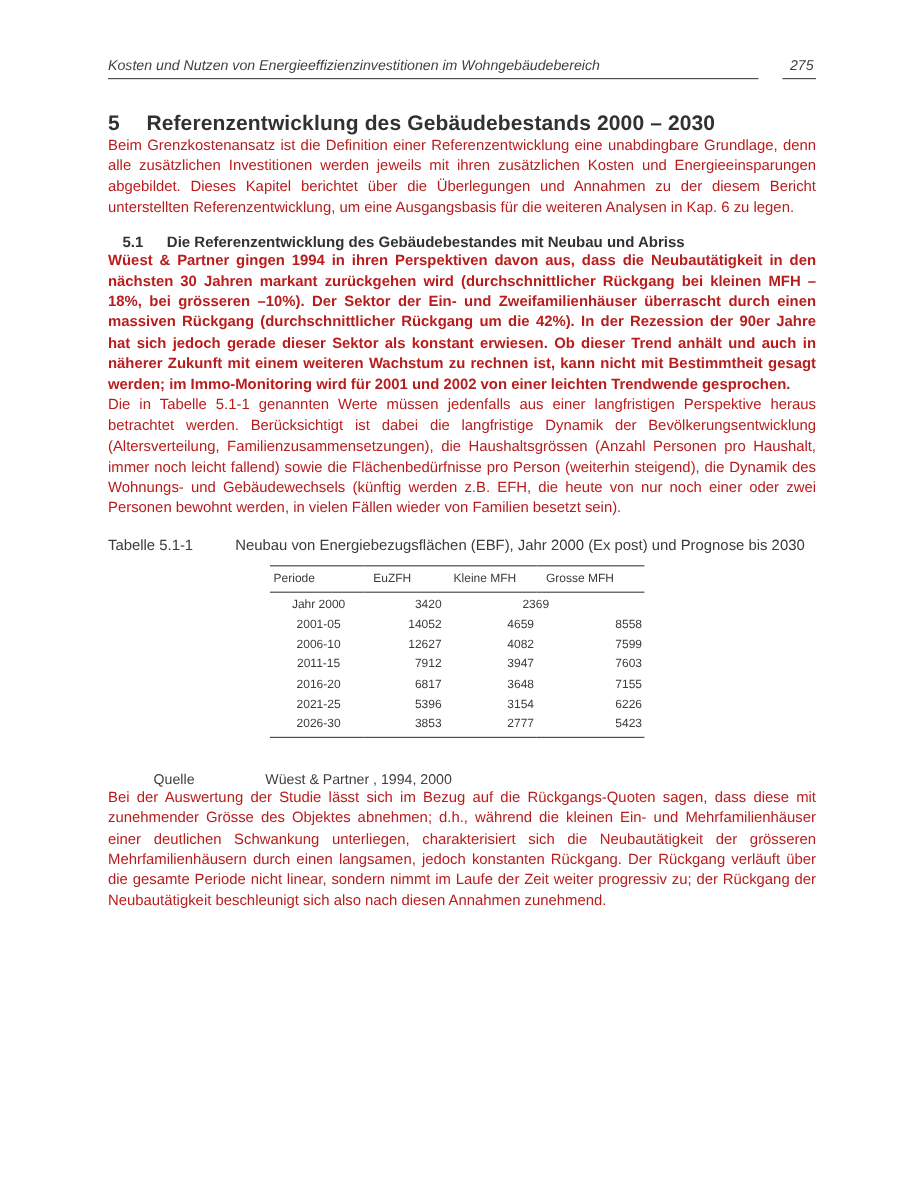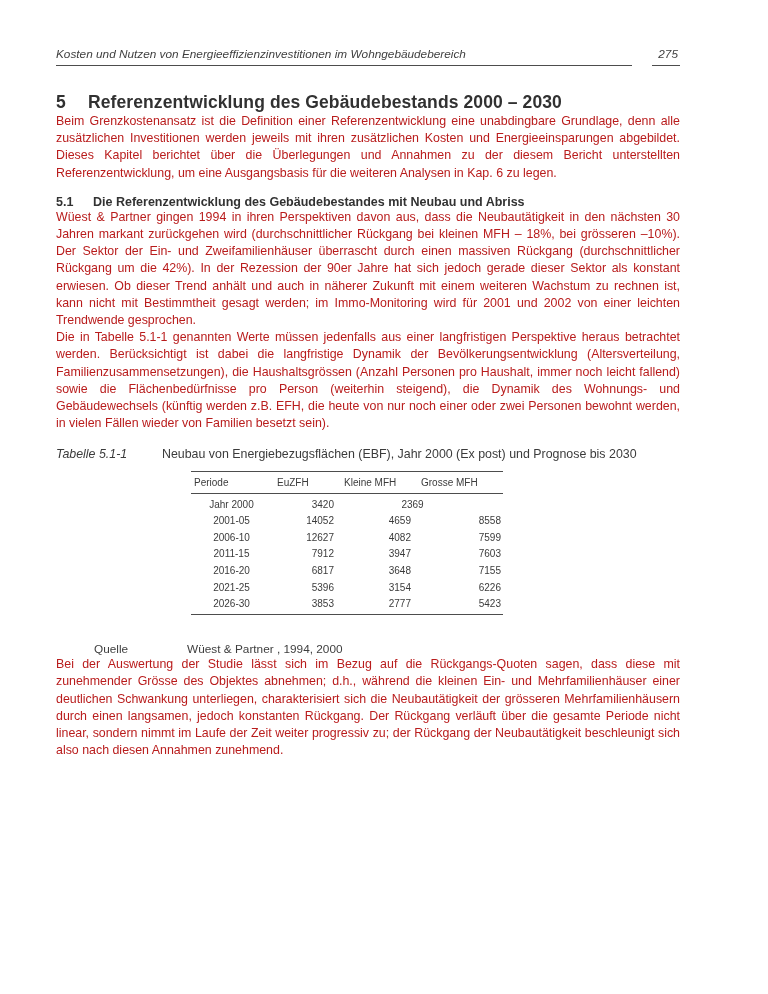--- a/index.html
+++ b/index.html
@@ -12,21 +12,21 @@
     height: 994px;
     overflow: hidden;
     font-family: "Liberation Sans", "DejaVu Sans", sans-serif;
     color: #3b3b3b;
     -webkit-font-smoothing: antialiased;
   }
   .page {
     box-sizing: border-box;
     width: 768px;
     height: 994px;
-    padding: 47px 88px 0 56px;
+    padding: 47px 88px 0 90px;
   }
 
   
   .running-header {
     display: flex;
     align-items: flex-end;
     font-style: italic;
     font-size: 11.8px;
     color: #3f3f3f;
   }
@@ -57,43 +57,43 @@
 
   
   p.body-par {
     margin: 0;
     font-size: 12.4px;
     line-height: 17.2px;
     text-align: justify;
     color: #b91c1c;
   }
   .par-intro   { margin-top: 16px; }
-  .par-wuest   { margin-top: 11px; }
+  .par-wuest   { margin-top: 11px; font-weight: bold; }
   .par-tabelle { margin-top: 9px; }
   .par-auswertung { margin-top: 36px; }
 
   
   .section-heading {
     display: flex;
-    margin: 13px 0 0 0;
+    margin: 13px 0 0 12px;
     font-size: 12.5px;
     font-weight: bold;
     color: #323232;
   }
   .section-num { width: 37px; flex: 0 0 37px; }
 
   
   .table-caption {
     display: flex;
     margin-top: 14px;
     font-size: 12.4px;
     line-height: 17.2px;
     color: #3b3b3b;
   }
-  .cap-label { width: 106px; flex: 0 0 106px; font-style: italic; }
+  .cap-label { width: 106px; flex: 0 0 106px; }
   .cap-text  { flex: 1; }
 
   
   table.datatable {
     border-collapse: collapse;
     table-layout: fixed;
     width: 312px;
     margin: 7px 0 0 135px;
     font-size: 10px;
     color: #3b3b3b;

